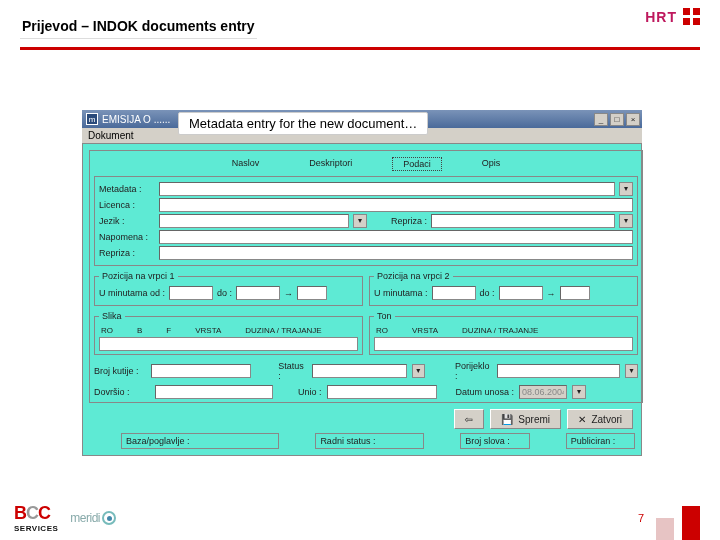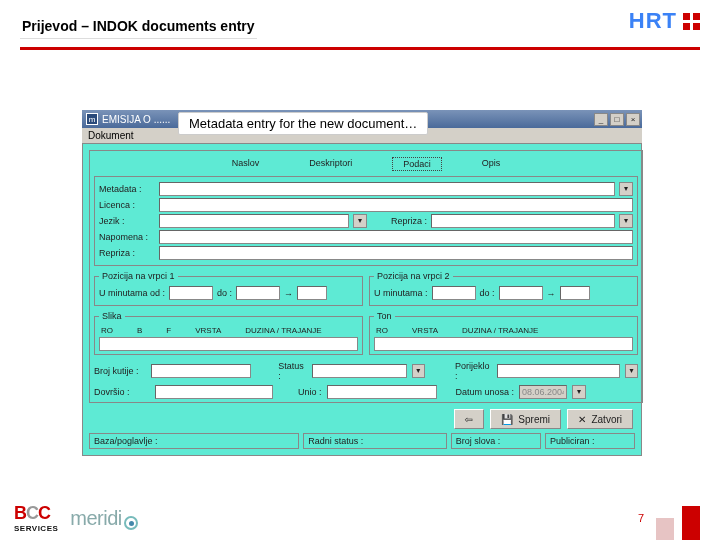--- a/index.html
+++ b/index.html
@@ -1,21 +1,21 @@
 <!DOCTYPE html>
 <html><head>
 <meta charset="utf-8">
 <style>
   * { box-sizing: border-box; margin: 0; padding: 0; }
   body { width: 720px; height: 540px; font-family: Arial, sans-serif; background: #fff; position: relative; overflow: hidden; }
   .hdr { display: flex; justify-content: space-between; align-items: flex-start; padding: 8px 20px 0 20px; }
   .hdr-title { font-size: 14px; font-weight: bold; color: #000; border-bottom: 1px solid #ddd; padding: 4px 2px; margin-top: 6px;}
   .title-underline { height: 3px; background: #c00; margin: 8px 20px 0 20px; }
   .hrt-logo { display: flex; align-items: center; gap: 6px; }
-  .hrt-text { font-weight: 900; font-size: 22px; letter-spacing: 1px; color: #3b82f6; }
+  .hrt-text { font-weight: 900; font-size: 14px; letter-spacing: 1px; color: #be185d; }
   .hrt-squares { display: flex; flex-direction: column; gap: 3px; }
   .hrt-row { display: flex; gap: 3px; }
   .hrt-sq { width: 7px; height: 7px; background: #c00; }
   .annot { position: absolute; left: 178px; top: 112px; background: #fff; border: 1px solid #ccc; padding: 3px 10px; font-size: 13px; z-index: 20; border-radius: 2px;}
   .winwrap { position: absolute; left: 82px; top: 110px; width: 560px; }
   .titlebar { height: 18px; background: linear-gradient(#7a93b8,#4a6a9a); display: flex; align-items: center; justify-content: space-between; font-size: 10px; color: #fff; padding: 0 2px 0 4px; }
   .titlebar-left { display: flex; align-items: center; gap: 4px; }
   .tb-icon { width: 12px; height: 12px; background: #2a4a7a; border: 1px solid #fff; display:flex; align-items:center; justify-content:center; font-size:8px;}
   .tb-btns { display: flex; gap: 2px; }
   .tb-btn { width: 14px; height: 13px; background: #d4d0c8; border: 1px solid #888; font-size: 8px; line-height: 11px; text-align: center; color: #222; }
@@ -34,30 +34,30 @@
   .two-col fieldset { flex: 1; }
   .small-inp { width: 44px; }
   .mid-inp { width: 30px; }
   .arrow { font-size: 9px; }
   .col-hdrs { display: flex; gap: 24px; font-size: 8px; padding: 2px 2px 0 2px; }
   .gridline { height: 14px; background: #fff; border: 1px solid #888; margin: 2px 0 0 0; }
   .bottom-row { display: flex; align-items: center; gap: 5px; margin-top: 4px; }
   .btn { height: 20px; background: #d4d0c8; border: 1px solid #888; border-top-color:#fff; border-left-color:#fff; font-size: 10px; padding: 0 10px; display:flex; align-items:center; gap:5px; cursor:pointer;}
   .action-row { display: flex; justify-content: flex-end; gap: 6px; margin: 6px 2px 2px 0; }
   .statusbar { display: flex; gap: 4px; margin-top: 4px; }
-  .status-cell { border: 1px solid #888; padding: 2px 4px; font-size: 9px; flex: 0 0 auto; }
+  .status-cell { border: 1px solid #888; padding: 2px 4px; font-size: 9px; flex: 0 0 auto; margin-left: 32px; }
   .sc1{flex:3} .sc2{flex:2} .sc3{flex:1.2} .sc4{flex:1.2}
   .footer { position: absolute; left: 0; bottom: 0; width: 720px; height: 44px; display: flex; align-items: center; justify-content: space-between; padding: 0 20px 0 14px;}
   .footer-logos { display: flex; align-items: center; gap: 12px; }
   .bcc-logo { font-family: Arial; }
   .bcc-top { font-size: 18px; font-weight: 900; letter-spacing: -1px; }
   .bcc-b { color: #c00; }
   .bcc-c { color: #999; }
   .bcc-sub { font-size: 8px; font-weight: bold; letter-spacing: 0.5px; color: #111;}
-  .meridio-logo { font-size: 20px; color: #8aa; letter-spacing: -0.5px; display:flex; align-items:flex-end; gap:2px;}
+  .meridio-logo { font-size: 12px; color: #8aa; letter-spacing: -0.5px; display:flex; align-items:flex-end; gap:2px;}
   .meridio-o { width:14px; height:14px; border:2px solid #7bb; border-radius:50%; display:inline-block; position:relative;}
   .meridio-o::after{content:"";position:absolute;width:5px;height:5px;background:#48a;border-radius:50%;left:3px;top:3px;}
   .footer-right { display:flex; align-items:flex-end; gap:8px; height:44px;}
   .page-num { font-size: 11px; color: #c00; margin-right:4px; align-self:center;}
   .deco-col { display:flex; flex-direction:column; justify-content:flex-end; gap:4px; height:44px;}
   .deco-sq { width:18px; background:#c00; }
   .deco-a{height:34px} .deco-b{height:22px;background:#e7c4c4}
   .disabled-date { width:48px; background:#d4d0c8 !important; color:#888;}
 </style>
 </head>

